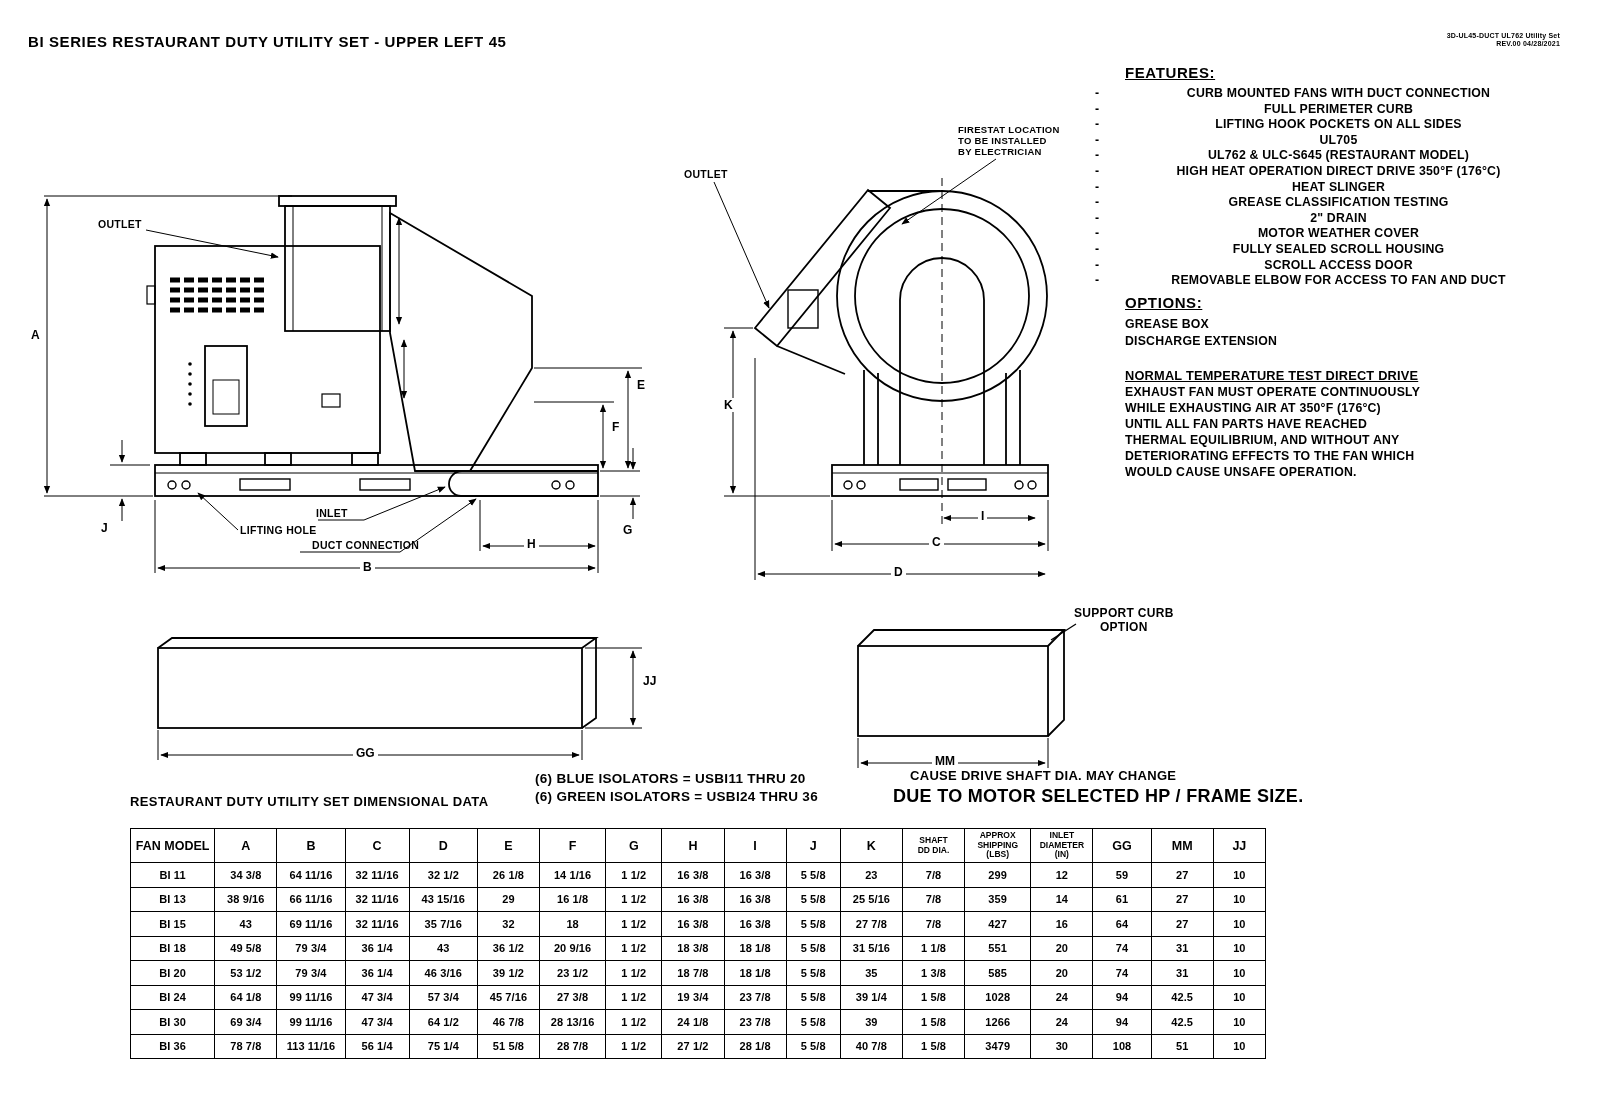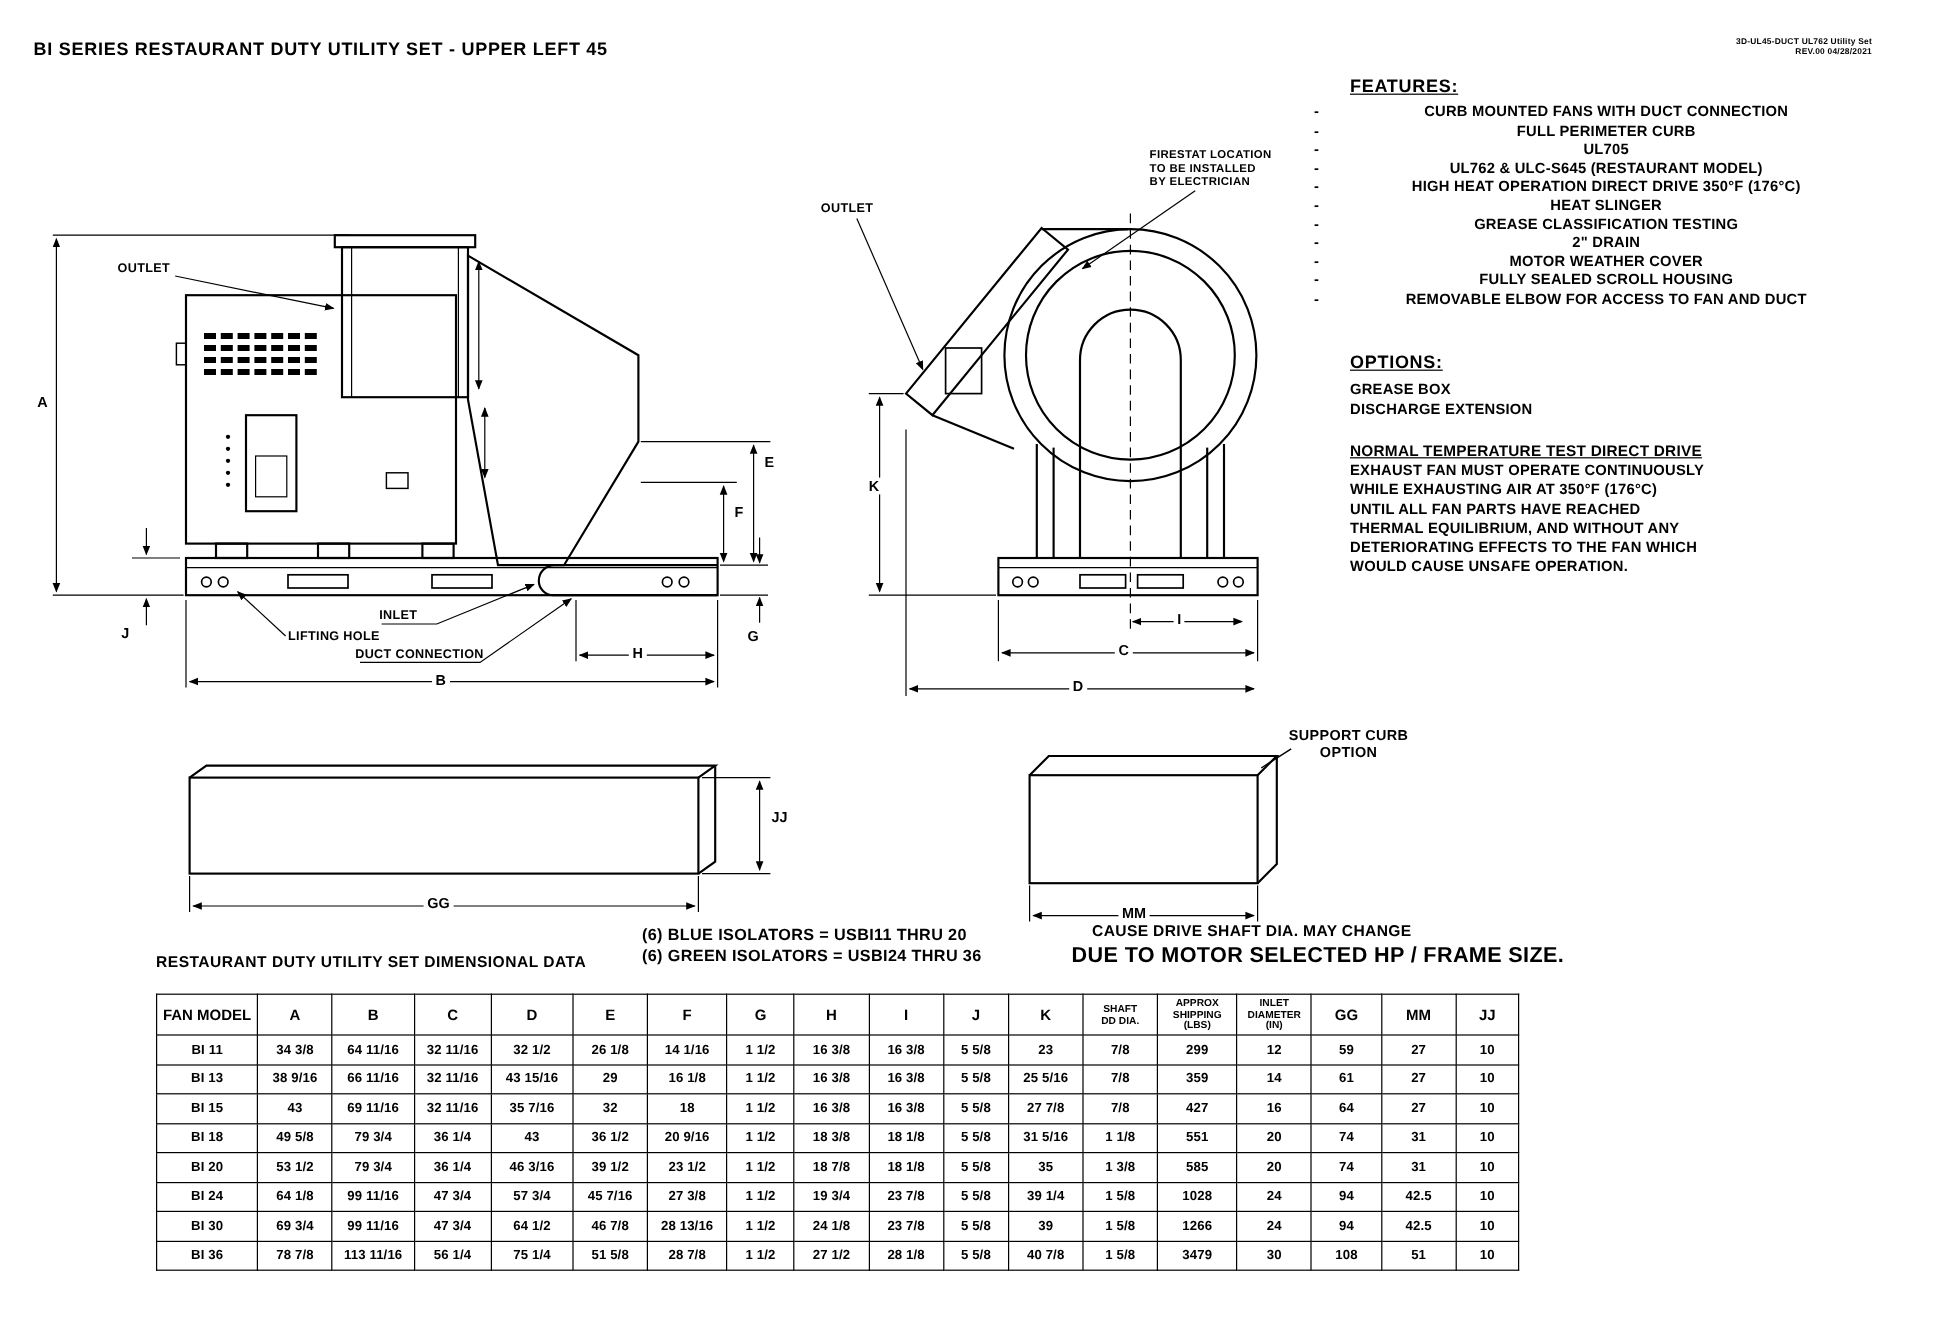--- a/index.html
+++ b/index.html
@@ -179,21 +179,21 @@
     <g stroke="#000" fill="none" stroke-width="1">
       <line x1="858" y1="710" x2="858" y2="740"></line>
       <line x1="1048" y1="710" x2="1048" y2="740"></line>
       <line x1="861" y1="735" x2="1045" y2="735" marker-start="url(#arr)" marker-end="url(#arr)"></line>
     </g>
   </svg>
 
   <div class="callout" style="left:98px;top:190px">OUTLET</div>
   <div class="callout" style="left:240px;top:496px">LIFTING HOLE</div>
   <div class="callout" style="left:316px;top:479px">INLET</div>
-  <div class="callout" style="left:296px;top:511px">DUCT CONNECTION</div>
+  <div class="callout" style="left:312px;top:511px">DUCT CONNECTION</div>
   <div class="callout" style="left:684px;top:140px">OUTLET</div>
   <div class="callout" style="left:958px;top:96px;font-size:9.5px">FIRESTAT LOCATION
 TO BE INSTALLED
 BY ELECTRICIAN</div>
   <div class="callout" style="left:1074px;top:578px;text-align:center;font-size:12px">SUPPORT CURB
 OPTION</div>
 
   <div class="dimlbl" style="left:28px;top:300px">A</div>
   <div class="dimlbl" style="left:360px;top:532px">B</div>
   <div class="dimlbl" style="left:634px;top:350px">E</div>
@@ -207,28 +207,30 @@
   <div class="dimlbl" style="left:891px;top:537px">D</div>
   <div class="dimlbl" style="left:353px;top:718px">GG</div>
   <div class="dimlbl" style="left:640px;top:646px">JJ</div>
   <div class="dimlbl" style="left:932px;top:726px">MM</div>
 
   <div class="abs" id="features">
     <div class="panel-heading">FEATURES:</div>
     <ul>
         <li>CURB MOUNTED FANS WITH DUCT CONNECTION</li>
         <li>FULL PERIMETER CURB</li>
+        <li>LIFTING HOOK POCKETS ON ALL SIDES</li>
         <li>UL705</li>
         <li>UL762 &amp; ULC-S645 (RESTAURANT MODEL)</li>
         <li>HIGH HEAT OPERATION DIRECT DRIVE 350°F (176°C)</li>
         <li>HEAT SLINGER</li>
         <li>GREASE CLASSIFICATION TESTING</li>
         <li>2" DRAIN</li>
         <li>MOTOR WEATHER COVER</li>
         <li>FULLY SEALED SCROLL HOUSING</li>
+        <li>SCROLL ACCESS DOOR</li>
         <li>REMOVABLE ELBOW FOR ACCESS TO FAN AND DUCT</li>
       </ul>
   </div>
 
   <div class="abs" id="options">
     <div class="panel-heading">OPTIONS:</div>
     <ul>
         <li>GREASE BOX</li>
         <li>DISCHARGE EXTENSION</li>
       </ul>

